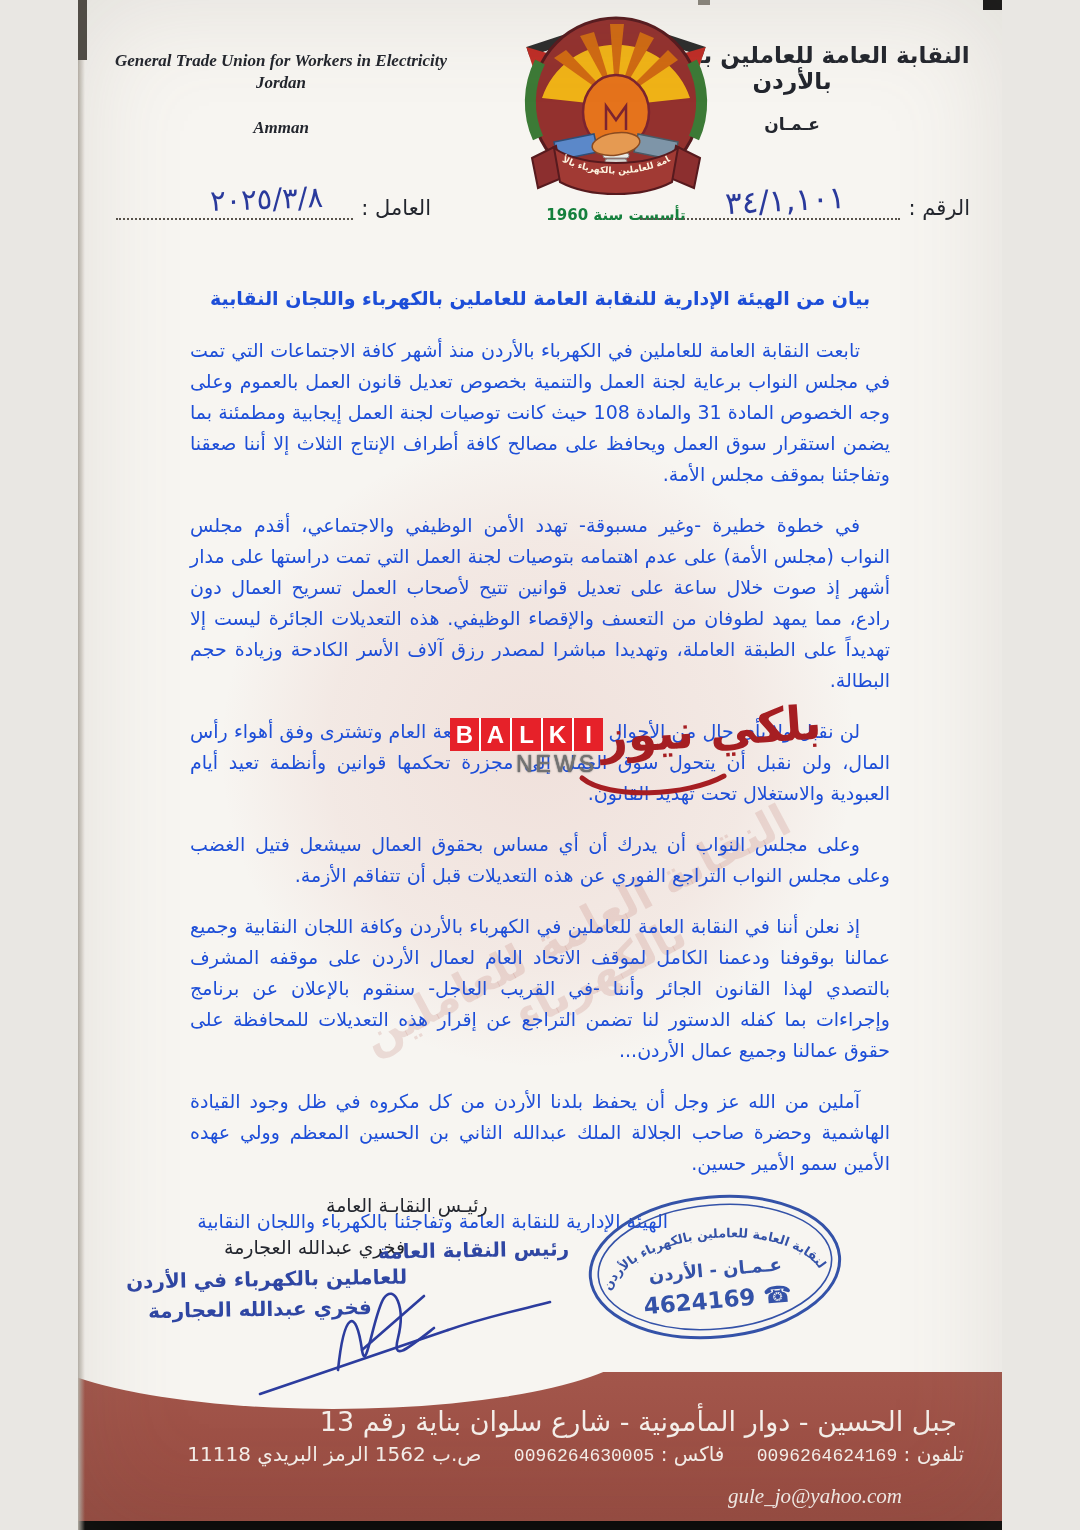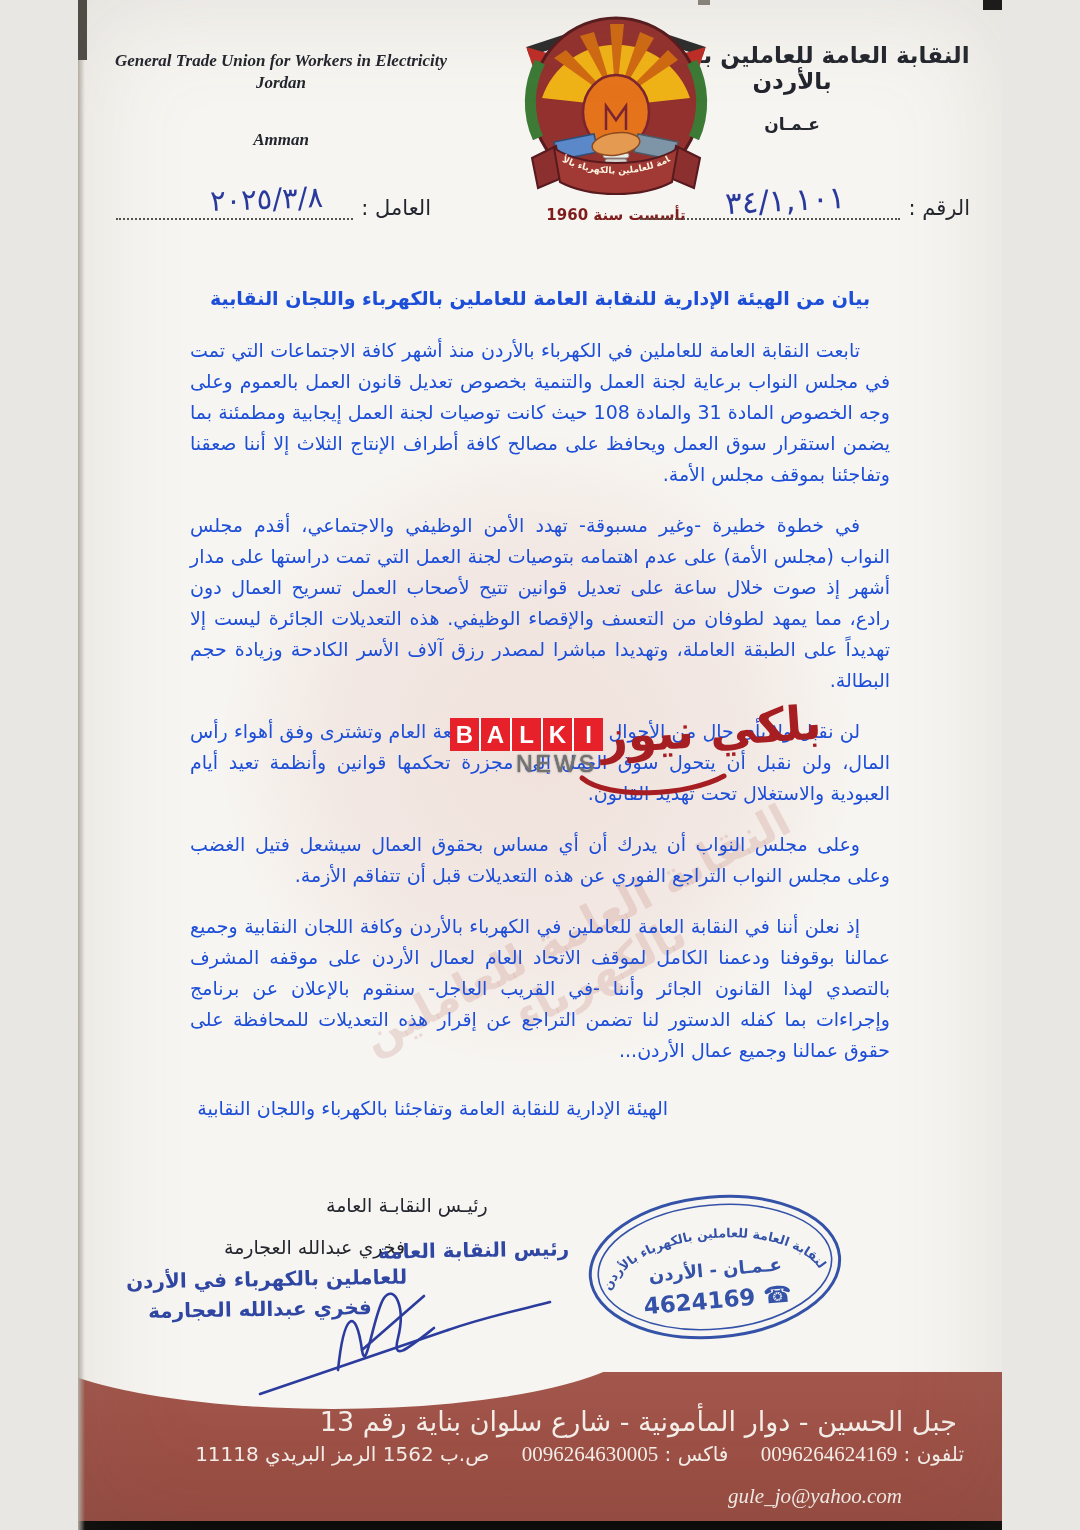--- a/index.html
+++ b/index.html
@@ -15,27 +15,27 @@
   .edge-left{position:absolute;left:0;top:0;width:7px;height:100%;
     background:linear-gradient(90deg,#b9b3aa,rgba(185,179,170,0));z-index:8;}
   .mark-tl{position:absolute;left:0;top:0;width:9px;height:60px;background:#4e4a44;z-index:8;}
   .mark-tr{position:absolute;right:0;top:0;width:19px;height:10px;background:#141414;z-index:8;}
   .mark-tc{position:absolute;left:620px;top:0;width:12px;height:5px;background:#8a857d;z-index:8;}
 
   
   .hdr-en{position:absolute;left:28px;top:50px;width:350px;text-align:center;
     font-family:"Liberation Serif",serif;font-style:italic;font-weight:bold;color:#23262e;}
   .hdr-en .l1{font-size:17px;line-height:22px;}
-  .hdr-en .l2{font-size:17px;margin-top:36px;}
+  .hdr-en .l2{font-size:17px;margin-top:24px;}
   .hdr-ar{position:absolute;right:26px;top:42px;width:368px;text-align:center;direction:rtl;}
   .hdr-ar .t1{font-size:23px;font-weight:800;letter-spacing:0;color:#23262e;}
   .hdr-ar .t2{font-size:17px;font-weight:700;margin-top:20px;}
 
   .logo-wrap{position:absolute;left:424px;top:10px;width:228px;text-align:center;z-index:2;}
-  .logo-cap{font-size:15px;font-weight:700;color:#7f1d1d;direction:rtl;margin-top:0px;}
+  .logo-cap{font-size:15px;font-weight:700;color:#15803d;direction:rtl;margin-top:0px;}
 
   .ref-row{position:absolute;direction:rtl;display:flex;align-items:flex-end;gap:8px;z-index:3;}
   .ref-row .lbl{font-size:21px;white-space:nowrap;}
   .ref-row .dotline{flex:1;border-bottom:2px dotted #57524b;position:relative;height:8px;}
   .hand{position:absolute;color:#2a3a9c;font-weight:400;white-space:nowrap;direction:rtl;}
   .row-num{top:196px;right:32px;width:330px;}
   .row-num .hand{bottom:0px;right:55px;font-size:31px;transform:rotate(-3deg);}
   .row-date{top:196px;left:38px;width:315px;}
   .row-date .hand{bottom:2px;right:30px;font-size:29px;transform:rotate(-2deg);}
 
@@ -80,21 +80,21 @@
 
   
   .footer{position:absolute;left:0;right:0;top:1372px;height:158px;overflow:hidden;
     background:linear-gradient(180deg,#a3564b,#96493f);z-index:2;}
   .footer .cutout{position:absolute;left:-55px;top:-108px;width:620px;height:145px;border-radius:50%;
     background:#f7f5f1;}
   .footer .f-line{position:absolute;direction:rtl;color:#f4eee9;white-space:nowrap;}
   .f1{top:34px;right:45px;font-size:27px;}
   .f2{top:70px;right:38px;font-size:20px;}
   .f2 .seg{margin-left:26px;}
-  .f2 .num{font-family:Liberation Serif, serif;font-size:21px;}
+  .f2 .num{font-family:Liberation Mono, monospace;font-size:18px;}
   .f3{top:112px;left:650px;direction:ltr;font-family:"Liberation Serif",serif;
     font-style:italic;font-size:21px;color:#efe7e2;}
   .bottom-strip{position:absolute;left:0;right:0;bottom:0;height:9px;background:#060606;}
 </style>
 </head>
 <body>
 
 <div class="page">
 
   <div class="edge-left"></div>
@@ -182,20 +182,21 @@
   <div class="wm-circle"></div>
   <div class="wm-text">النقابة العامة للعاملين بالكهرباء</div>
 
   <div class="letter">
     <h1>بيان من الهيئة الإدارية للنقابة العامة للعاملين بالكهرباء واللجان النقابية</h1>
     <p>تابعت النقابة العامة للعاملين في الكهرباء بالأردن منذ أشهر كافة الاجتماعات التي تمت في مجلس النواب برعاية لجنة العمل والتنمية بخصوص تعديل قانون العمل بالعموم وعلى وجه الخصوص المادة 31 والمادة 108 حيث كانت توصيات لجنة العمل إيجابية ومطمئنة بما يضمن استقرار سوق العمل ويحافظ على مصالح كافة أطراف الإنتاج الثلاث إلا أننا صعقنا وتفاجئنا بموقف مجلس الأمة.</p>
     <p>في خطوة خطيرة -وغير مسبوقة-  تهدد الأمن الوظيفي والاجتماعي، أقدم مجلس النواب (مجلس الأمة) على عدم اهتمامه بتوصيات لجنة العمل التي تمت دراستها على مدار أشهر إذ صوت خلال ساعة على تعديل قوانين تتيح لأصحاب العمل تسريح العمال دون رادع، مما يمهد لطوفان من التعسف والإقصاء الوظيفي. هذه التعديلات الجائرة ليست إلا تهديداً على الطبقة العاملة، وتهديدا مباشرا لمصدر رزق آلاف الأسر الكادحة وزيادة حجم البطالة.</p>
     <p>لن نقبل ولا بأي حال من الأحوال أن يكون العامل سلعة العام وتشترى وفق أهواء رأس المال، ولن نقبل أن يتحول سوق العمل إلى مجزرة تحكمها قوانين وأنظمة تعيد أيام العبودية والاستغلال تحت تهديد القانون.</p>
     <p>وعلى مجلس النواب أن يدرك أن أي مساس بحقوق العمال سيشعل فتيل الغضب وعلى مجلس النواب التراجع الفوري عن هذه التعديلات قبل أن تتفاقم الأزمة.</p>
     <p>إذ نعلن أننا في النقابة العامة للعاملين في الكهرباء بالأردن وكافة اللجان النقابية وجميع عمالنا بوقوفنا ودعمنا الكامل لموقف الاتحاد العام لعمال الأردن على موقفه المشرف بالتصدي لهذا القانون الجائر وأننا -في القريب العاجل-  سنقوم بالإعلان عن برنامج وإجراءات بما كفله الدستور لنا تضمن التراجع عن إقرار هذه التعديلات للمحافظة على حقوق عمالنا وجميع عمال الأردن...</p>
+    <p>آملين من الله عز وجل أن يحفظ بلدنا الأردن من كل مكروه في ظل وجود القيادة الهاشمية وحضرة صاحب الجلالة الملك عبدالله الثاني بن الحسين المعظم وولي عهده الأمين سمو الأمير حسين.</p>
     <span class="committee">الهيئة الإدارية للنقابة العامة وتفاجئنا بالكهرباء واللجان النقابية</span>
   </div>
 
   <div class="balki">
     <div class="balki-band">
       <span>B</span>
       <span>A</span>
       <span>L</span>
       <span>K</span>
       <span>I</span>

